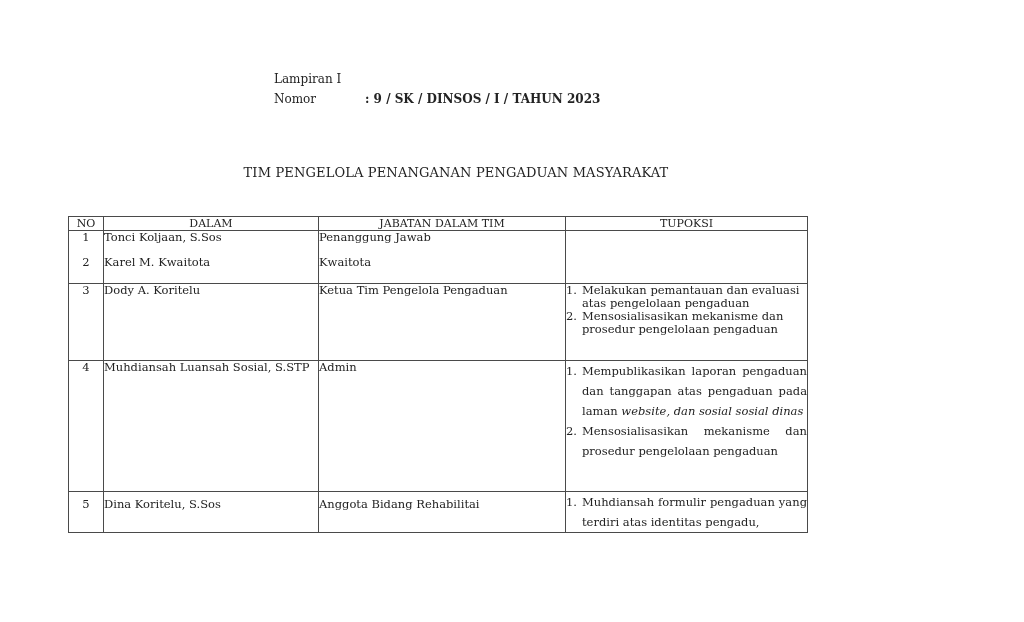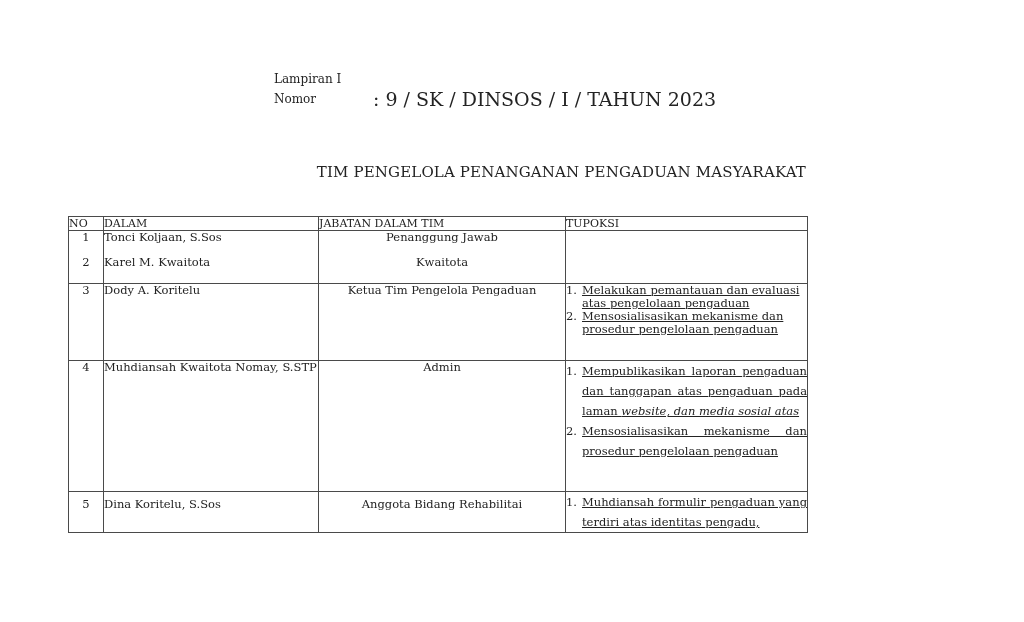--- a/index.html
+++ b/index.html
@@ -2,41 +2,41 @@
 <html><head>
 <meta charset="utf-8">
 <style>
   html,body{margin:0;padding:0;background:#fff;}
   .page{
     position:relative;width:1024px;height:622px;background:#ffffff;
     font-family:"DejaVu Serif", serif;color:#232323;overflow:hidden;
   }
   
   .hdr{position:absolute;left:274px;top:69px;font-size:12px;line-height:20px;white-space:nowrap;}
-  .kv{display:flex;gap:8px;}
+  .kv{display:flex;}
   .kv .kl{width:91px;}
-  .kv .kval{font-size:19px;}
+  .kv .kval{font-size:12px;font-weight:bold;}
   
-  .title{position:absolute;left:106px;top:166px;width:700px;text-align:right;
-         font-size:15px;line-height:13.4px;letter-spacing:0.15px;}
+  .title{position:absolute;left:106px;top:166px;width:700px;text-align:center;
+         font-size:13px;line-height:13.4px;letter-spacing:0.15px;}
   
   table.doc{position:absolute;left:68px;top:216px;width:739px;border-collapse:collapse;
             table-layout:fixed;font-size:11.5px;}
   table.doc th,table.doc td{border:1px solid #4a4a4a;vertical-align:top;padding:0;
             font-weight:normal;color:#232323;}
-  table.doc th{font-size:11px;height:12px;line-height:12px;text-align:left;padding:1px 0 0 0;}
+  table.doc th{font-size:11px;height:12px;line-height:12px;text-align:center;padding:1px 0 0 0;}
   td.no{text-align:center;padding-top:4px;}
   td.nama{padding:4px 4px 0 10px;}
-  td.jab{text-align:center;padding-top:4px;}
+  td.jab{padding-top:4px;}
   td.tup{padding:3px 6px 0 23px;}
   .l{line-height:12.8px;}
   .gapline{margin-top:12px;}
   .ti{display:flex;}
   .ti .num{width:16px;flex:none;}
-  .ti .tx{flex:1;text-decoration:underline;}
+  .ti .tx{flex:1;}
   .lh-s .l,.lh-s .ti{line-height:13px;}
   .lh-w .ti{line-height:20px;}
   .j .tx{text-align:justify;text-align-last:left;}
   i{font-style:italic;}
 </style>
 </head>
 <body>
 
 <div class="page">
 
@@ -103,29 +103,29 @@
           <div class="tx">Mensosialisasikan mekanisme dan prosedur pengelolaan pengaduan</div>
         </div>
       </td>
     </tr>
 
     <tr style="height:131px">
       <td class="no">
         <div class="l">4</div>
       </td>
       <td class="nama">
-        <div class="l">Muhdiansah Kwaitota Nomay, S.STP</div>
+        <div class="l">Muhdiansah Luansah Sosial, S.STP</div>
       </td>
       <td class="jab">
         <div class="l">Admin</div>
       </td>
       <td class="tup lh-w j">
         <div class="ti">
           <span class="num">1.</span>
-          <div class="tx"><span>Mempublikasikan laporan pengaduan dan tanggapan atas pengaduan pada laman </span><i>website, dan media sosial atas</i></div>
+          <div class="tx"><span>Mempublikasikan laporan pengaduan dan tanggapan atas pengaduan pada laman </span><i>website, dan sosial sosial dinas</i></div>
         </div>
         <div class="ti">
           <span class="num">2.</span>
           <div class="tx">Mensosialisasikan mekanisme dan prosedur pengelolaan pengaduan</div>
         </div>
       </td>
     </tr>
 
     <tr style="height:40px">
       <td class="no" style="padding-top:6px;">

